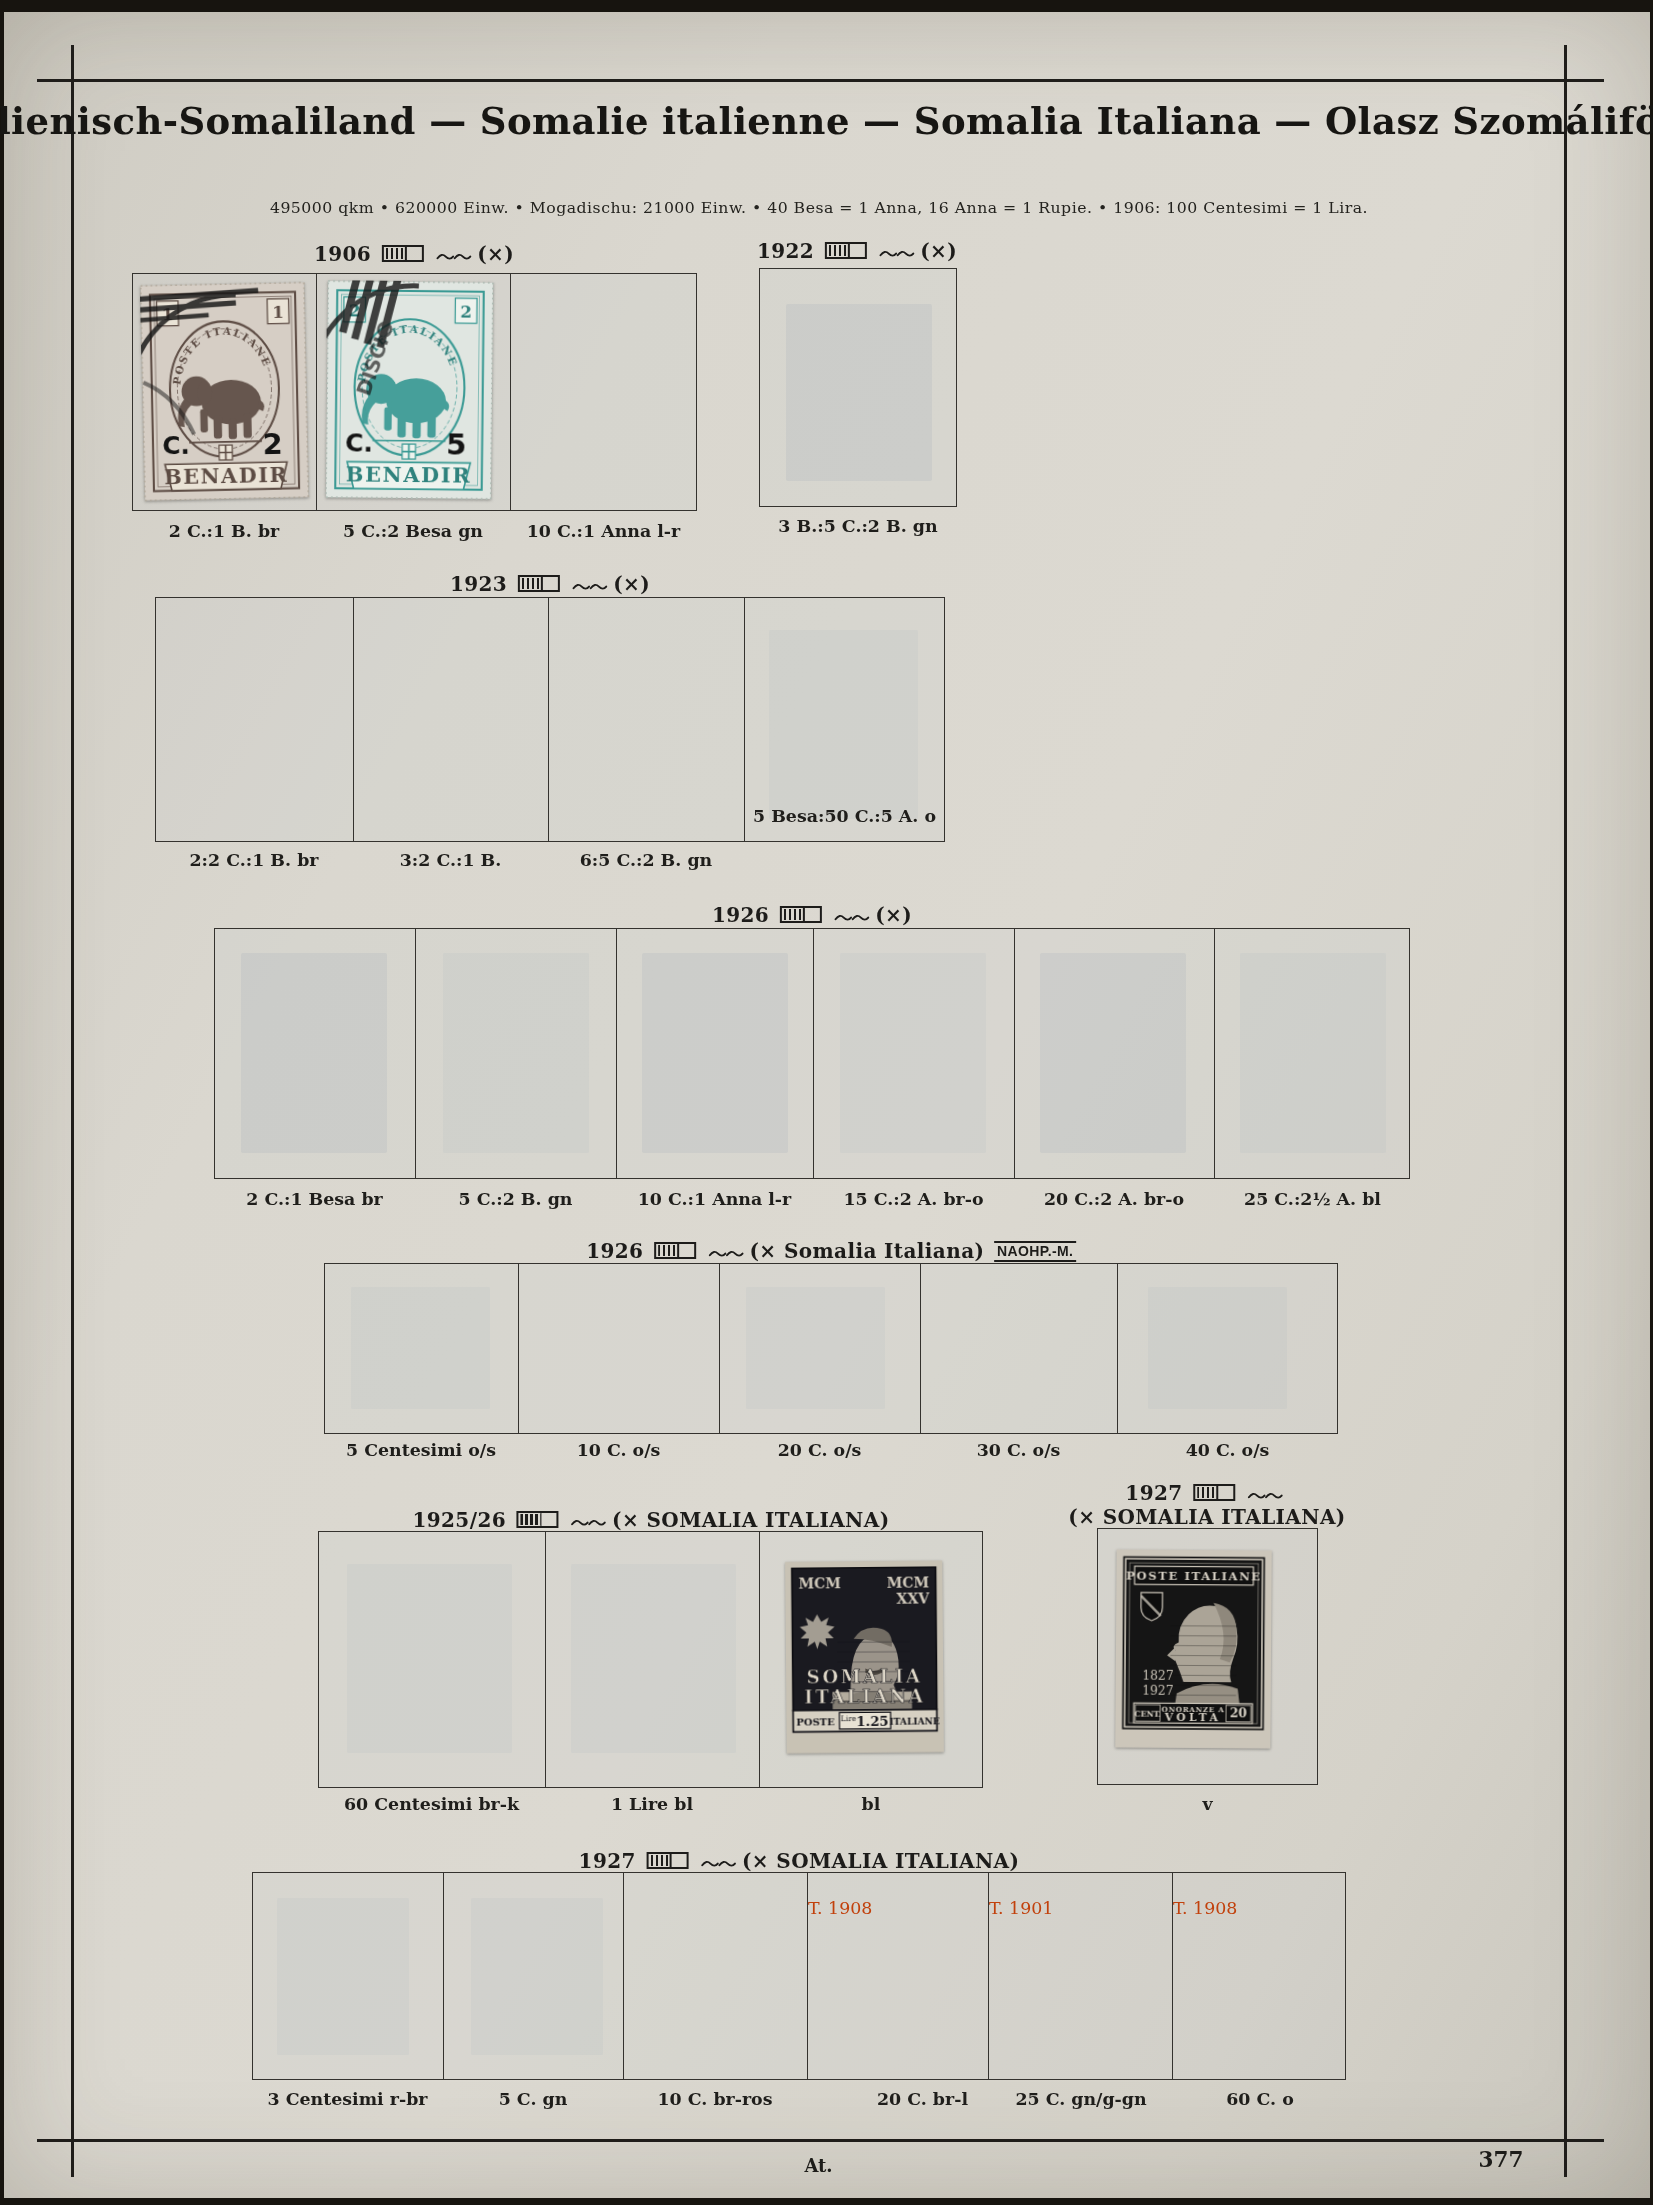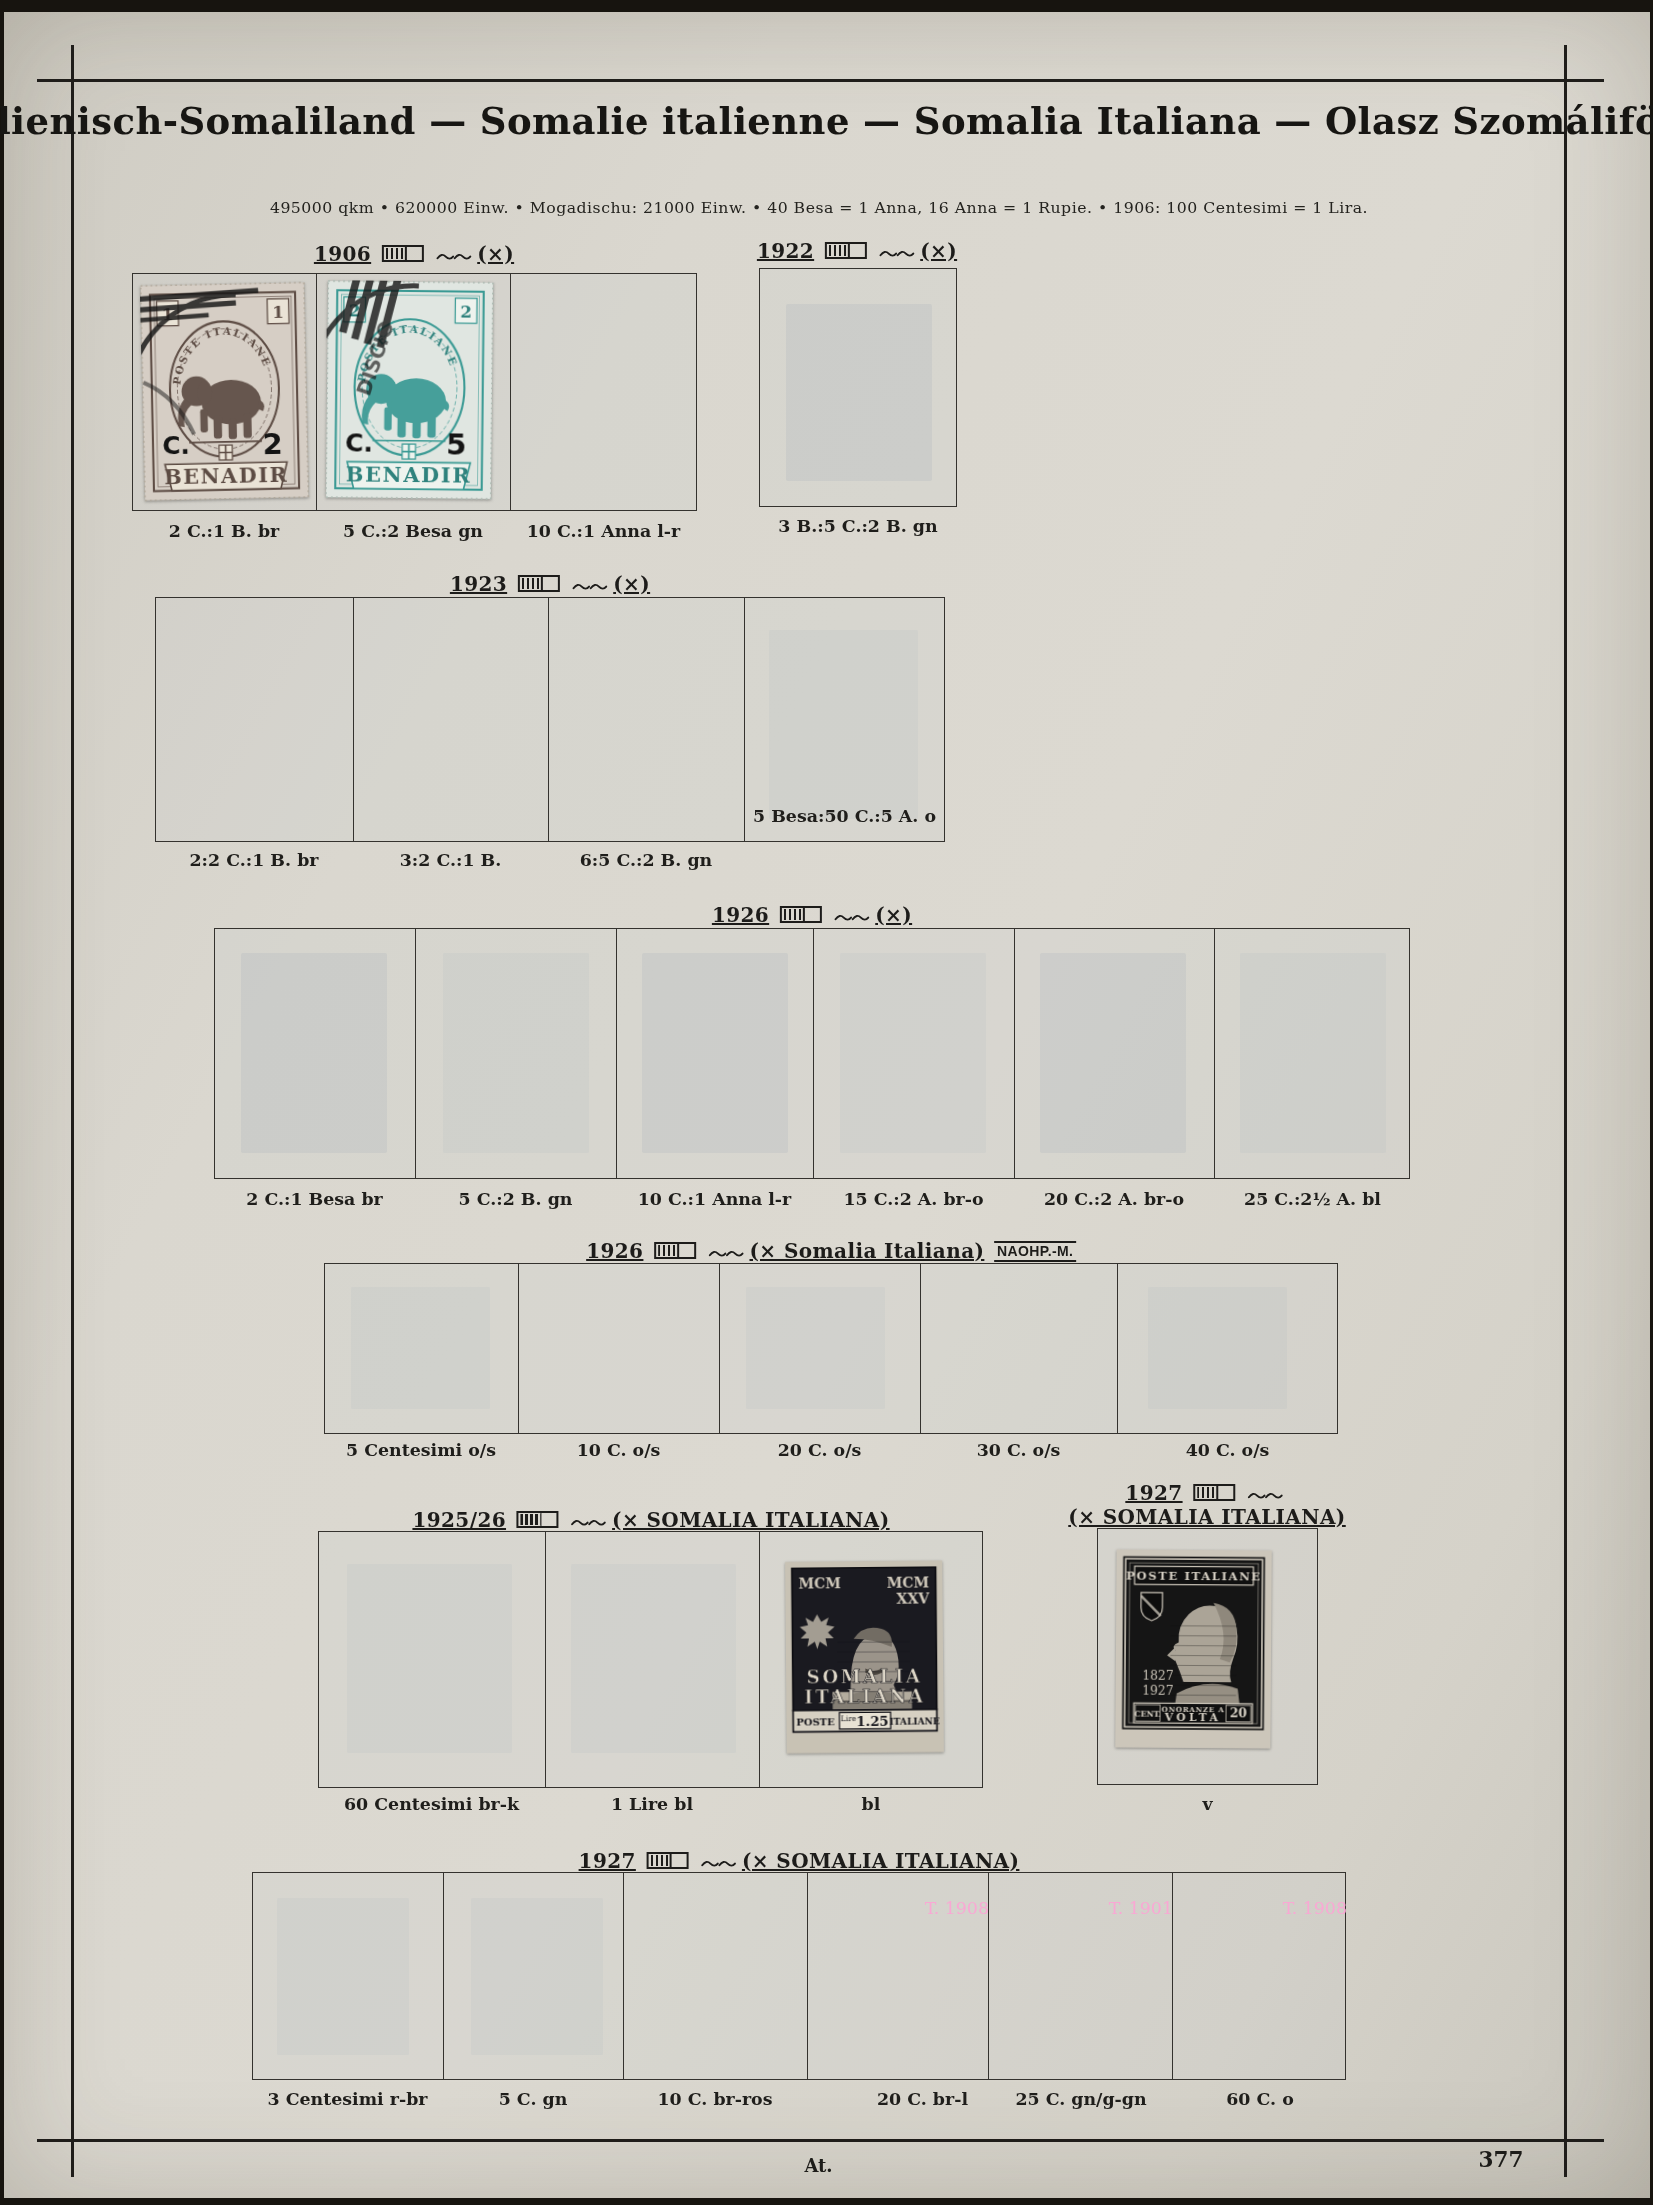--- a/index.html
+++ b/index.html
@@ -4,42 +4,42 @@
 <style>
   html,body{margin:0;padding:0;width:1654px;height:2205px;overflow:hidden;
     background:#17140f;font-family:"DejaVu Serif",serif;}
   #photo{position:absolute;left:0;top:0;width:1654px;height:2205px;background:#17140f;}
   #paper{position:absolute;left:4.1px;top:12.4px;right:4.1px;bottom:7.4px;
     background:linear-gradient(118deg,#cfccc3 0%,#dad7cf 28%,#dcd9d1 55%,#d5d2c9 82%,#c9c6bd 100%);
     box-shadow:inset 0 0 116px rgba(70,58,40,.22);}
   .frame{position:absolute;background:#1f1d1a;}
   
   .sec-header{position:absolute;transform:translateX(-50%);white-space:nowrap;
-    font:bold 20px "DejaVu Serif",serif;color:#1d1c1a;letter-spacing:0.4px;text-align:center;text-decoration:underline;}
+    font:bold 20px "DejaVu Serif",serif;color:#1d1c1a;letter-spacing:0.4px;text-align:center;}
   .sec-header .yr{margin-right:3.3px;}
   .perf{display:inline-block;width:38px;height:12.4px;border:2.1px solid #1d1c1a;
     vertical-align:-0.8px;margin:0 5.8px 0 7.4px;position:relative;}
   .perf::before{content:"";position:absolute;left:1.7px;top:0.8px;bottom:0.8px;width:52%;
     background:repeating-linear-gradient(90deg,#1d1c1a 0 2.1px,transparent 2.1px 5px);}
   .perf::after{content:"";position:absolute;left:56%;top:-0.8px;bottom:-0.8px;width:1.8px;background:#1d1c1a;}
   .wave{vertical-align:-1.7px;margin:0 5.8px;}
   .badge{display:inline-block;font-family:"Liberation Sans",sans-serif;font-weight:bold;
     font-size:14px;letter-spacing:0.4px;border-top:2.1px solid #1d1c1a;border-bottom:2.5px double #1d1c1a;
     padding:0 2.5px;margin-left:10px;line-height:1.2;vertical-align:1.7px;}
   
   .slot-box{position:absolute;border:1.7px solid #34322e;display:flex;box-sizing:border-box;
     background:rgba(190,200,207,.10);}
   .slot-box .cell{height:100%;border-right:1.7px solid #34322e;box-sizing:border-box;position:relative;}
   .slot-box .cell:last-child{border-right:none;flex:1;}
   .map-note{position:absolute;border:2.1px dashed #3c3a36;box-sizing:border-box;
     text-align:center;color:#23221f;}
   .mn-line{font:bold 16.5px "DejaVu Serif",serif;line-height:27px;}
   .mn-sp{letter-spacing:3.3px;}
   .cap{position:absolute;text-align:center;font:bold 17.4px "DejaVu Serif",serif;color:#1f1e1b;}
-  .note{position:absolute;text-align:right;font:normal 17.4px "DejaVu Serif",serif;color:#f9a8d4;}
+  .note{position:absolute;text-align:left;font:normal 17.4px "DejaVu Serif",serif;color:#c2410c;}
   .ghost{position:absolute;background:rgba(95,125,155,.09);border-radius:1.7px;}
   .ghost.faint{background:rgba(95,125,155,.055);}
   .stamp{position:absolute;filter:drop-shadow(0.8px 1.7px 1.7px rgba(0,0,0,.35));}
   
   #title{position:absolute;left:819px;top:99px;transform:translateX(-50%);white-space:nowrap;
     font:bold 37px "DejaVu Serif",serif;color:#171613;letter-spacing:0.4px;}
   #subtitle{position:absolute;left:819px;top:162px;transform:translateX(-50%);white-space:nowrap;
     font:bold 20px "DejaVu Serif",serif;color:#1b1a17;letter-spacing:1.2px;}
   #stats{position:absolute;left:819px;top:198px;transform:translateX(-50%);white-space:nowrap;
     font:normal 15.7px "DejaVu Serif",serif;color:#24231f;letter-spacing:0.5px;}

